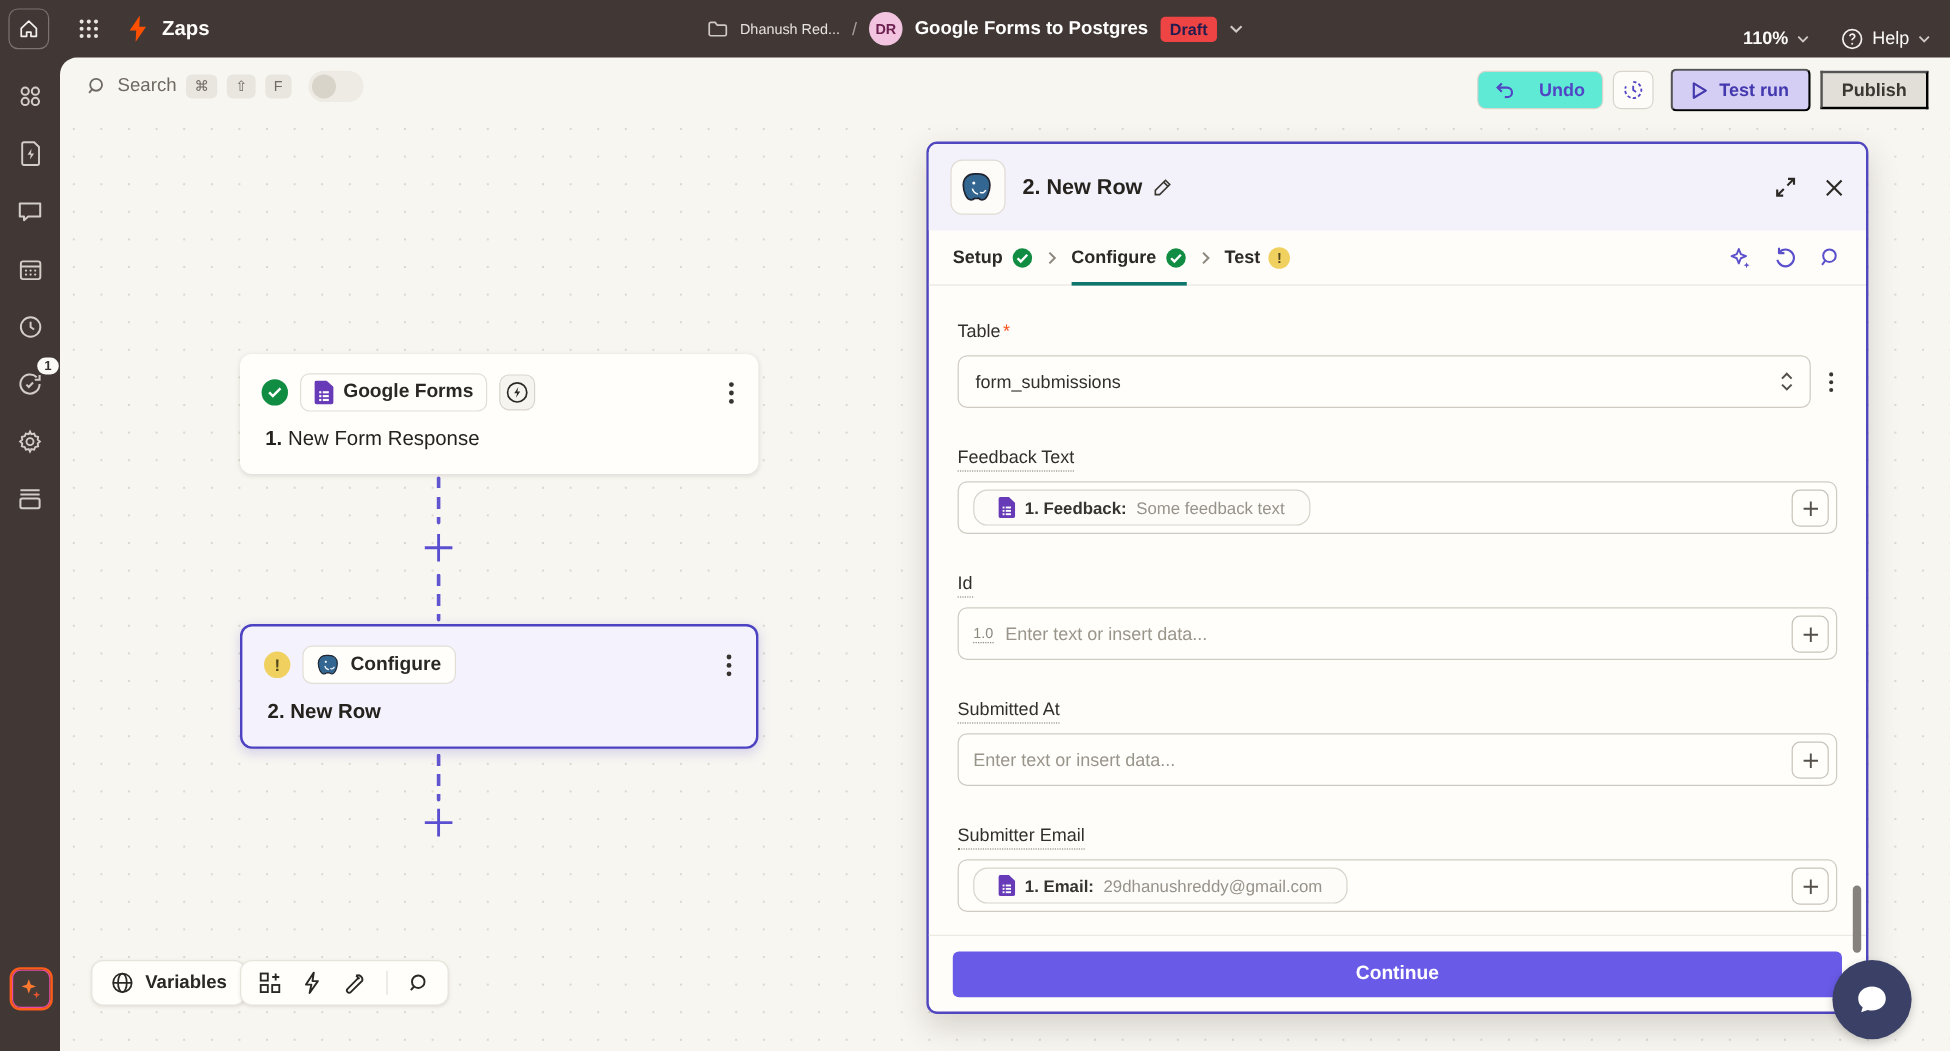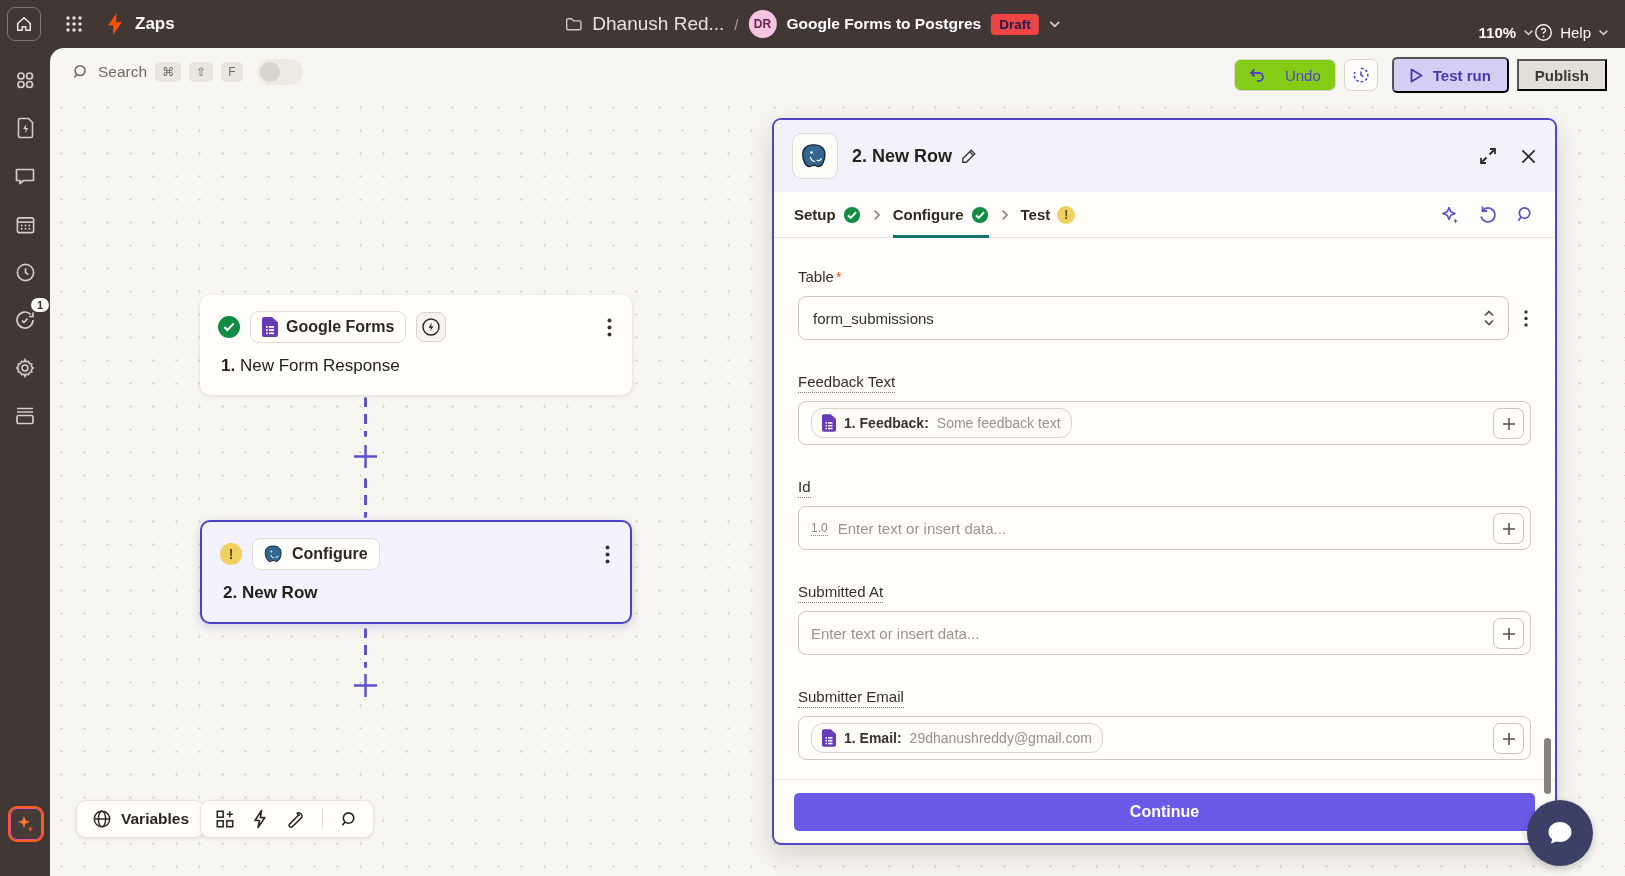--- a/index.html
+++ b/index.html
@@ -7,26 +7,26 @@
   body { font-family:"Liberation Sans","DejaVu Sans",sans-serif; background:#413735; position:relative; color:#2c2925; }
   svg { display:block; }
 
   
   .topbar { position:absolute; left:0; top:0; width:1625px; height:48px; background:#413735; display:flex; align-items:center; }
   .home-btn { width:34px; height:34px; margin-left:7px; border:1px solid #7d7370; border-radius:8px; display:flex; align-items:center; justify-content:center; cursor:pointer; }
   .grid-btn { margin-left:24px; cursor:pointer; }
   .brand { display:flex; align-items:center; gap:10px; margin-left:22px; }
   .app-label { color:#fdfcfa; font-size:17px; font-weight:bold; }
   .breadcrumb { position:absolute; left:50%; top:0; height:48px; transform:translateX(-50%); display:flex; align-items:center; gap:10px; }
-  .bc-folder-name { color:#e6e2de; font-size:19px; }
+  .bc-folder-name { color:#e6e2de; font-size:12px; }
   .bc-sep { color:#a89f9b; font-size:15px; }
   .avatar { width:28px; height:28px; border-radius:50%; background:#f2c4e0; color:#6d2150; font-size:12px; font-weight:bold; display:flex; align-items:center; justify-content:center; }
   .zap-name { color:#ffffff; font-size:15.5px; font-weight:bold; }
   .draft-badge { background:#ef4444; color:#221d4e; font-size:13.5px; font-weight:600; padding:3px 8px; border-radius:4px; }
-  .topbar-right { position:absolute; right:16px; top:0; height:64px; display:flex; align-items:center; }
+  .topbar-right { position:absolute; right:16px; top:0; height:64px; display:flex; align-items:center; gap:26px; }
   .zoom-ctl, .help-ctl { display:flex; align-items:center; gap:7px; color:#fbfaf8; font-size:15px; font-weight:600; cursor:pointer; }
   .help-ctl { font-weight:normal; }
 
   
   .sidebar { position:absolute; left:0; top:48px; width:50px; height:828px; background:#413735; display:flex; flex-direction:column; align-items:center; }
   .side-icon { width:36px; height:36px; display:flex; align-items:center; justify-content:center; color:#d3cdc8; cursor:pointer; position:relative; margin-top:12px; }
   .side-icon.first { margin-top:14px; }
   .badge { position:absolute; top:-4px; right:-6px; background:#fbfaf7; color:#35302c; font-size:11px; font-weight:bold; border-radius:9px; padding:1px 6px; }
   .ai-btn { position:absolute; left:8px; top:758px; width:36px; height:36px; border:2px solid #ff5c1c; border-radius:9px; background:#473b38; display:flex; align-items:center; justify-content:center; cursor:pointer; box-shadow:0 0 0 1px #e84ba3 inset; }
 
@@ -36,21 +36,21 @@
           background-image:radial-gradient(circle,#dcd8cd 1.2px, transparent 1.3px); background-size:23px 23px; }
 
   
   .canvas-toolbar { position:absolute; left:0; top:0; right:0; height:48px; display:flex; align-items:center; }
   .searchbar { display:flex; align-items:center; gap:8px; margin-left:22px; cursor:pointer; }
   .search-label { color:#6e6962; font-size:15.5px; }
   .key { background:#e9e6df; color:#6e6962; font-size:12px; border-radius:5px; padding:3px 7px; }
   .toggle { width:46px; height:26px; background:#edebe4; border-radius:13px; position:relative; margin-left:6px; cursor:pointer; }
   .toggle .knob { position:absolute; left:3px; top:3px; width:20px; height:20px; border-radius:50%; background:#d8d4ca; }
   .toolbar-right { position:absolute; right:18px; top:9px; display:flex; align-items:center; gap:8px; }
-  .undo-btn { display:flex; align-items:center; gap:20px; background:#84cc16; border:1px solid #d9d5cd; border-radius:7px; height:32px; padding:0 14px; color:#5145c5; font-size:15px; font-weight:normal; cursor:pointer; }
+  .undo-btn { display:flex; align-items:center; gap:20px; background:#5eead4; border:1px solid #d9d5cd; border-radius:7px; height:32px; padding:0 14px; color:#5145c5; font-size:15px; font-weight:bold; cursor:pointer; }
   .timer-btn { width:34px; height:32px; background:#fdfcf9; border:1px solid #d9d5cd; border-radius:7px; display:flex; align-items:center; justify-content:center; color:#5145c5; cursor:pointer; }
   .testrun-btn { display:flex; align-items:center; gap:10px; background:#d4cef4; border-radius:5px; height:32px; padding:16px 16px; color:#4338ae; font-size:15px; font-weight:bold; cursor:pointer; margin-left:6px; }
   .publish-btn { background:#e2dfd8; border-radius:0; height:32px; padding:0 16px; color:#3b3733; font-size:15px; font-weight:bold; display:flex; align-items:center; cursor:pointer; }
 
   
   .node { position:absolute; width:432px; background:#fffefb; border-radius:10px; box-shadow:0 1px 4px rgba(70,60,50,.14); padding:16px 18px 14px 18px; cursor:pointer; }
   .node1 { left:150px; top:247px; height:100px; }
   .node2 { left:150px; top:472px; height:104px; background:#f4f2fc; border:2px solid #4d42c2; box-shadow:0 3px 10px rgba(80,70,200,.22); }
   .node-top { display:flex; align-items:center; gap:10px; }
   .status-circle { width:22px; height:22px; border-radius:50%; display:flex; align-items:center; justify-content:center; flex:none; }
@@ -91,21 +91,21 @@
   .panel-body { padding:30px 24px 0 24px; }
   .field-group { margin-bottom:33px; }
   .field-label { font-size:15px; color:#33302c; font-weight:500; margin-bottom:11px; }
   .field-label .dotted { border-bottom:1px dotted #7d786d; padding-bottom:2px; }
   .req { color:#f4511e; margin-left:2px; }
   .table-row { display:flex; align-items:center; gap:12px; }
   .select-box { flex:1; height:44px; border:1px solid #cfcbc2; border-radius:8px; background:#fffefb; display:flex; align-items:center; padding:0 14px; font-size:15px; color:#33302c; cursor:pointer; position:relative; }
   .select-chevrons { position:absolute; right:13px; color:#55514a; }
   .kebab { color:#3a3631; cursor:pointer; padding:3px; }
   .field-box { height:44px; border:1px solid #cfcbc2; border-radius:8px; background:#fffefb; display:flex; align-items:center; padding:0 44px 0 12px; position:relative; cursor:text; }
-  .token { display:flex; align-items:center; gap:8px; border:1px solid #d8d4cc; background:#fdfcf8; border-radius:12px; padding:5px 10px; cursor:pointer; }
+  .token { display:flex; align-items:center; gap:8px; border:1px solid #d8d4cc; background:#fdfcf8; border-radius:12px; padding:5px 20px; cursor:pointer; }
   .token .tprefix { font-size:14px; font-weight:bold; color:#37332e; white-space:nowrap; }
   .token .tvalue { font-size:14px; color:#97928a; white-space:nowrap; }
   .plus-btn { position:absolute; right:6px; top:6px; width:31px; height:31px; border:1px solid #c8c4bb; border-radius:7px; display:flex; align-items:center; justify-content:center; color:#55514a; background:transparent; cursor:pointer; }
   .placeholder { font-size:15px; color:#9a958b; }
   .type-hint { font-size:12px; color:#8d887d; border-bottom:1px dotted #8d887d; margin-right:10px; }
 
   .panel-footer { position:absolute; left:0; right:0; bottom:0; height:64px; border-top:1px solid #eceae3; display:flex; align-items:center; padding:0 20px; }
   .continue-btn { flex:1; height:38px; background:#695be8; border:none; border-radius:5px; color:#ffffff; font-size:16px; font-weight:bold; cursor:pointer; font-family:inherit; }
   .scroll-thumb { position:absolute; right:4px; top:618px; width:7px; height:56px; background:#85827d; border-radius:4px; cursor:pointer; }
 

